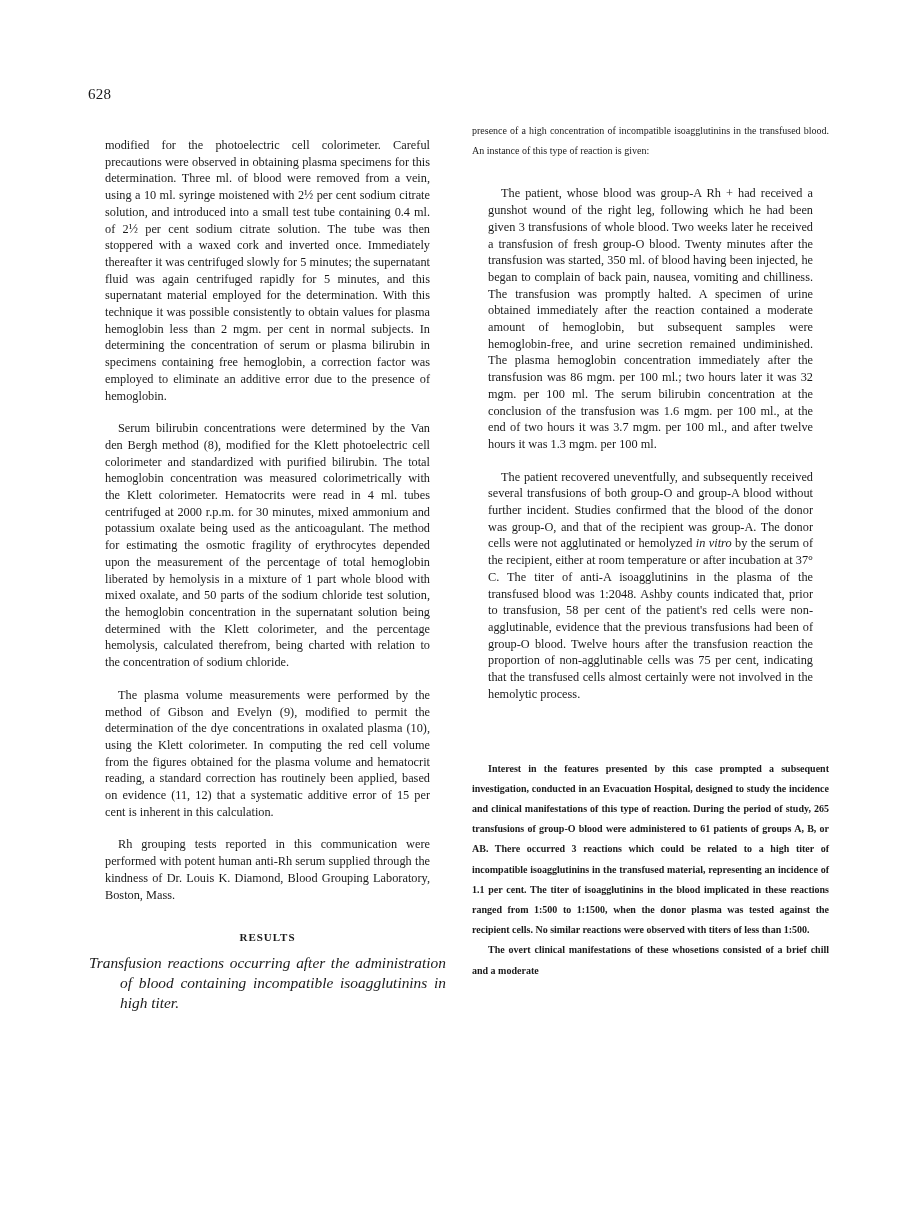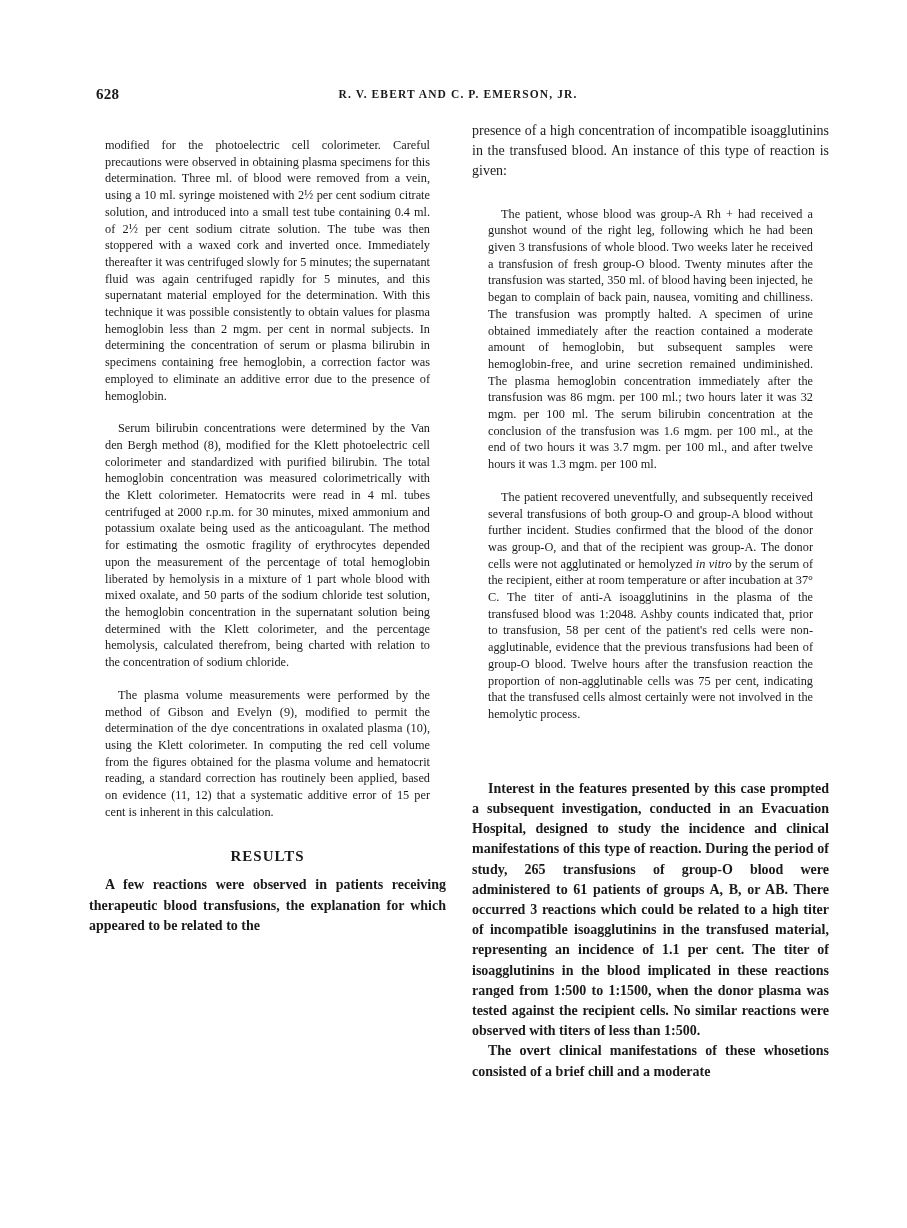--- a/index.html
+++ b/index.html
@@ -2,53 +2,53 @@
 <html><head>
   <meta charset="utf-8">
   <style>
     html, body { margin: 0; padding: 0; background: #ffffff; }
     body {
       width: 907px; height: 1228px; position: relative; overflow: hidden;
       color: #1a1a1a;
       font-family: "Liberation Serif", "DejaVu Serif", serif;
     }
     .header { position: absolute; top: 86px; left: 88px; width: 740px; height: 22px; }
-    .page-number { position: absolute; left: 8px; top: 0; font-size: 15px; font-weight: bold; letter-spacing: 0.2px; }
+    .page-number { position: absolute; left: 0; top: 0; font-size: 15px; font-weight: normal; letter-spacing: 0.2px; }
     .running-head { position: absolute; left: 0; right: 0; top: 2px; text-align: center; font-size: 11.5px; font-weight: bold; letter-spacing: 1.1px; }
 
     .col { position: absolute; top: 121px; text-align: justify; }
     .col-left { left: 89px; width: 357px; }
     .col-right { left: 472px; width: 357px; }
 
     .p-small { font-size: 12.3px; line-height: 16.7px; margin: 16px; hyphens: manual; }
-    .p-large { font-size: 14px; line-height: 20.2px; margin: 0; hyphens: manual; }
+    .p-large { font-size: 10px; line-height: 20.2px; margin: 0; hyphens: manual; }
     .indent { text-indent: 13px; }
     .indent-l { text-indent: 16px; font-weight: bold; }
 
-    .results-heading { text-align: center; font-size: 15px; letter-spacing: 1px; font-weight: bold; margin: 28px 0 10px 0; }
+    .results-heading { text-align: center; font-size: 11px; letter-spacing: 1px; font-weight: bold; margin: 28px 0 10px 0; }
     .subheading { font-style: italic; font-size: 15.4px; line-height: 20px; margin: 0 0 14px 0; padding-left: 31px; text-indent: -31px; text-align: justify; }
 
     .gap-right-1 { height: 8px; }
     .gap-right-2 { height: 40px; }
     em { font-style: italic; }
   </style>
 </head>
 <body>
 
 <div class="header">
   <span class="page-number">628</span>
-  <div class="running-head">R. V. EBERT AND C. P. EMERSON, JR.</div>
 </div>
 
 <div class="col col-left">
   <p class="p-small">modified for the photoelectric cell colorimeter. Careful precautions were observed in obtaining plasma specimens for this determination. Three ml. of blood were removed from a vein, using a 10 ml. syringe moistened with 2½ per cent sodium citrate solution, and introduced into a small test tube containing 0.4 ml. of 2½ per cent sodium citrate solution. The tube was then stoppered with a waxed cork and inverted once. Immediately thereafter it was centrifuged slowly for 5 minutes; the supernatant fluid was again centrifuged rapidly for 5 minutes, and this supernatant material employed for the determination. With this technique it was possible consistently to obtain values for plasma hemoglobin less than 2 mgm. per cent in normal subjects. In determining the concentration of serum or plasma bilirubin in specimens containing free hemoglobin, a correction factor was employed to eliminate an additive error due to the presence of hemoglobin.</p>
   <p class="p-small indent">Serum bilirubin concentrations were determined by the Van den Bergh method (8), modified for the Klett photo­electric cell colorimeter and standardized with purified bilirubin. The total hemoglobin concentration was mea­sured colorimetrically with the Klett colorimeter. Hema­tocrits were read in 4 ml. tubes centrifuged at 2000 r.p.m. for 30 minutes, mixed ammonium and potassium oxalate being used as the anticoagulant. The method for estimat­ing the osmotic fragility of erythrocytes depended upon the measurement of the percentage of total hemoglobin liberated by hemolysis in a mixture of 1 part whole blood with mixed oxalate, and 50 parts of the sodium chloride test solution, the hemoglobin concentration in the super­natant solution being determined with the Klett colorim­eter, and the percentage hemolysis, calculated therefrom, being charted with relation to the concentration of sodium chloride.</p>
   <p class="p-small indent">The plasma volume measurements were performed by the method of Gibson and Evelyn (9), modified to permit the determination of the dye concentrations in oxalated plasma (10), using the Klett colorimeter. In computing the red cell volume from the figures obtained for the plasma volume and hematocrit reading, a standard cor­rection has routinely been applied, based on evidence (11, 12) that a systematic additive error of 15 per cent is inherent in this calculation.</p>
+  <p class="p-small indent">Rh grouping tests reported in this communication were performed with potent human anti-Rh serum supplied through the kindness of Dr. Louis K. Diamond, Blood Grouping Laboratory, Boston, Mass.</p>
   <div class="results-heading">RESULTS</div>
-  <p class="p-large indent-l">A few reactions were observed in patients re­ceiving therapeutic blood transfusions, the ex­planation for which appeared to be related to the</p>
+  <p class="subheading">Transfusion reactions occurring after the admin­istration of blood containing incompatible iso­agglutinins in high titer.</p>
 </div>
 
 <div class="col col-right">
   <p class="p-large">presence of a high concentration of incompatible isoagglutinins in the transfused blood. An in­stance of this type of reaction is given:</p>
   <div class="gap-right-1"></div>
   <p class="p-small indent">The patient, whose blood was group-A Rh + had received a gunshot wound of the right leg, following which he had been given 3 transfusions of whole blood. Two weeks later he received a transfusion of fresh group-O blood. Twenty minutes after the transfusion was started, 350 ml. of blood having been injected, he began to complain of back pain, nausea, vomiting and chilliness. The transfusion was promptly halted. A specimen of urine obtained immediately after the reaction contained a moderate amount of hemoglobin, but subsequent samples were hemoglobin-free, and urine secretion remained un­diminished. The plasma hemoglobin concentration imme­diately after the transfusion was 86 mgm. per 100 ml.; two hours later it was 32 mgm. per 100 ml. The serum bilirubin concentration at the conclusion of the transfu­sion was 1.6 mgm. per 100 ml., at the end of two hours it was 3.7 mgm. per 100 ml., and after twelve hours it was 1.3 mgm. per 100 ml.</p>
   <p class="p-small indent"><span>The patient recovered uneventfully, and subsequently received several transfusions of both group-O and group-A blood without further incident. Studies confirmed that the blood of the donor was group-O, and that of the re­cipient was group-A. The donor cells were not agglu­tinated or hemolyzed </span><em>in vitro</em><span> by the serum of the re­cipient, either at room temperature or after incubation at 37° C. The titer of anti-A isoagglutinins in the plasma of the transfused blood was 1:2048. Ashby counts indi­cated that, prior to transfusion, 58 per cent of the pa­tient's red cells were non-agglutinable, evidence that the previous transfusions had been of group-O blood. Twelve hours after the transfusion reaction the proportion of non-agglutinable cells was 75 per cent, indicating that the transfused cells almost certainly were not involved in the hemolytic process.</span></p>
   <div class="gap-right-2"></div>
   <p class="p-large indent-l">Interest in the features presented by this case prompted a subsequent investigation, conducted in an Evacuation Hospital, designed to study the incidence and clinical manifestations of this type of reaction. During the period of study, 265 trans­fusions of group-O blood were administered to 61 patients of groups A, B, or AB. There occurred 3 reactions which could be related to a high titer of incompatible isoagglutinins in the transfused material, representing an incidence of 1.1 per cent. The titer of isoagglutinins in the blood implicated in these reactions ranged from 1:500 to 1:1500, when the donor plasma was tested against the recipient cells. No similar reactions were ob­served with titers of less than 1:500.</p>
   <p class="p-large indent-l">The overt clinical manifestations of these whose­tions consisted of a brief chill and a moderate</p>

